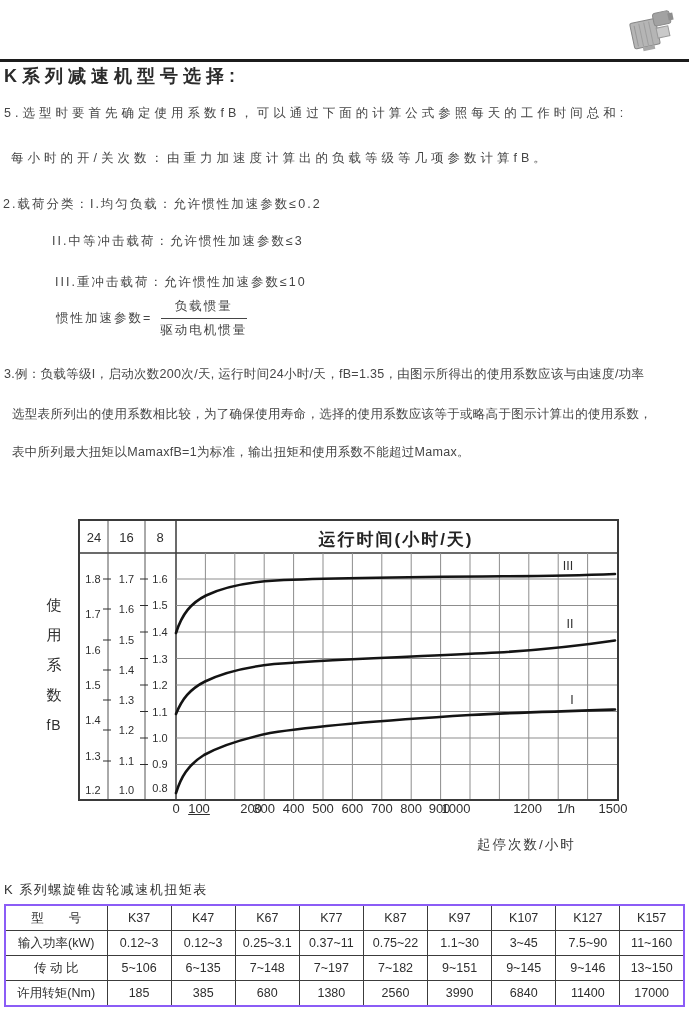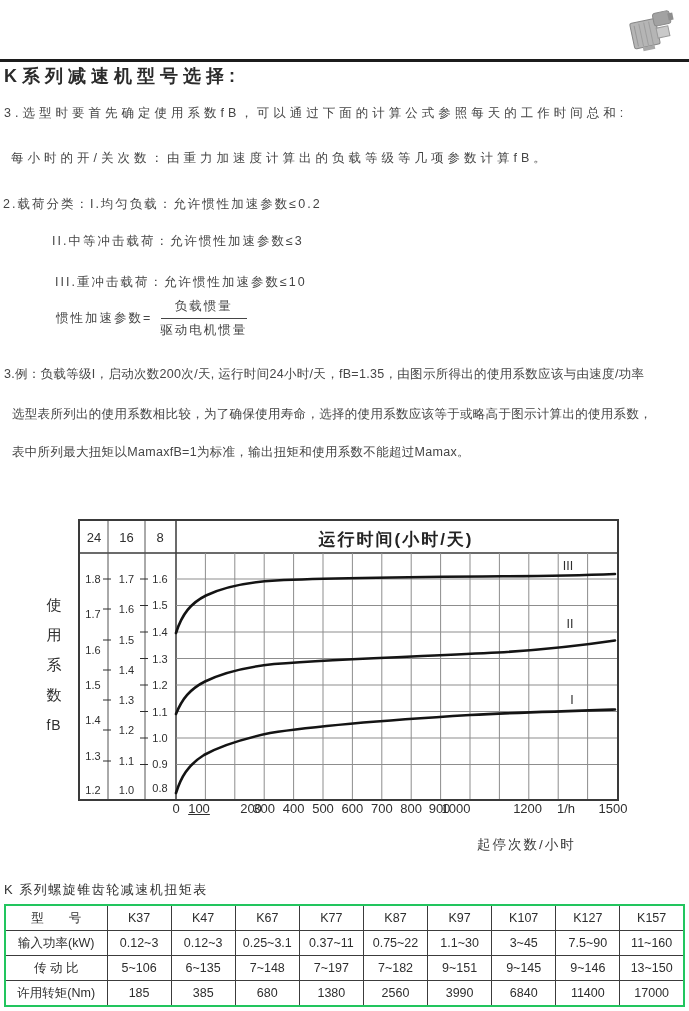--- a/index.html
+++ b/index.html
@@ -16,21 +16,21 @@
   .frac .num{padding:0 14px 3px 14px;border-bottom:1.6px solid #454545;}
   .frac .den{padding:3px 6px 0 6px;}
   .chart-wrap{position:absolute;left:78px;top:519px;width:541px;height:356px;}
   .ylabel-col{position:absolute;left:41px;top:590px;width:26px;text-align:center;font-size:15px;color:#2f2f2f;}
   .ylabel-col span{display:block;line-height:30px;}
   .ylabel-col .fb{font-size:14px;letter-spacing:1px;}
   .xtick{position:absolute;top:801px;transform:translateX(-50%);font-size:13px;color:#2f2f2f;white-space:nowrap;}
   .xaxis-title{position:absolute;left:477px;top:836px;font-size:13.5px;letter-spacing:2px;color:#3a3a3a;}
   .table-title{position:absolute;left:4px;top:881px;font-size:13px;letter-spacing:1.5px;color:#333;}
   table.torque{position:absolute;left:4px;top:904px;width:681px;border-collapse:collapse;table-layout:fixed;
-               font-size:12.5px;color:#2e2e2e;border:2px solid #22c55e;}
+               font-size:12.5px;color:#2e2e2e;border:2px solid #8b5cf6;}
   table.torque th,table.torque td{border:1px solid #3c3c3c;height:24px;text-align:center;vertical-align:middle;
                font-weight:normal;padding:0;overflow:hidden;}
   .logo{position:absolute;left:626px;top:9px;}
 </style>
 </head>
 <body>
 
 <div class="page">
 
   <svg class="logo" width="54" height="46" viewBox="0 0 54 46">
@@ -44,21 +44,21 @@
       <rect x="31" y="20" width="12" height="10" fill="#c9c9c9" stroke="#999999"></rect>
       <rect x="45" y="8" width="5" height="7" fill="#8e8e8e"></rect>
       <rect x="14" y="36" width="12" height="4" fill="#a8a8a8"></rect>
     </g>
   </svg>
 
   <div class="rule-top"></div>
 
   <div class="heading">K系列减速机型号选择:</div>
 
-  <div class="para ls4" style="left:4px;top:105px;">3.选型时要首先确定使用系数fB，可以通过下面的计算公式参照每天的工作时间总和:</div>
+  <div class="para ls4" style="left:4px;top:105px;">5.选型时要首先确定使用系数fB，可以通过下面的计算公式参照每天的工作时间总和:</div>
   <div class="para ls4" style="left:11px;top:150px;">每小时的开/关次数：由重力加速度计算出的负载等级等几项参数计算fB。</div>
   <div class="para ls2" style="left:3px;top:196px;">2.载荷分类：I.均匀负载：允许惯性加速参数≤0.2</div>
   <div class="para ls2" style="left:52px;top:233px;">II.中等冲击载荷：允许惯性加速参数≤3</div>
   <div class="para ls2" style="left:55px;top:274px;">III.重冲击载荷：允许惯性加速参数≤10</div>
 
   <div class="formula">
     <span>惯性加速参数=</span>
     <span class="frac">
       <span class="num">负载惯量</span>
       <span class="den">驱动电机惯量</span>

